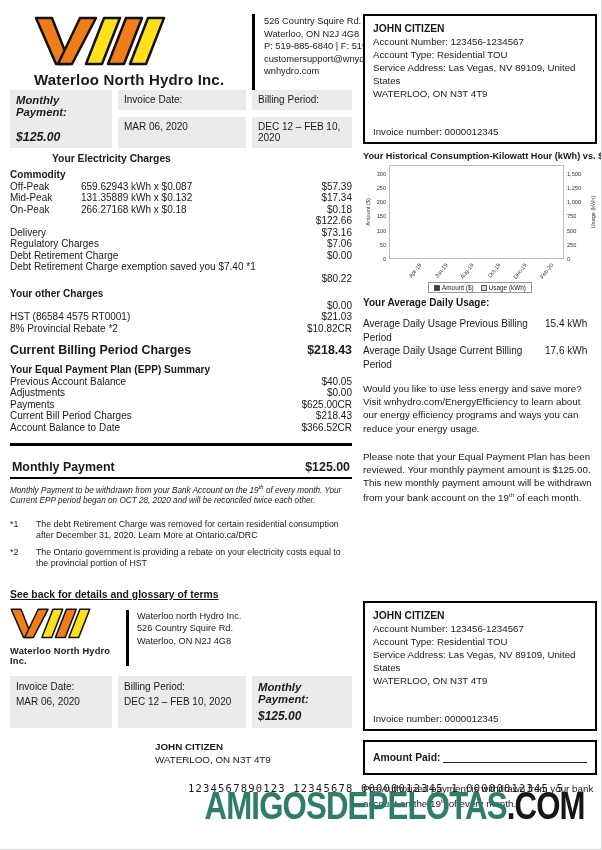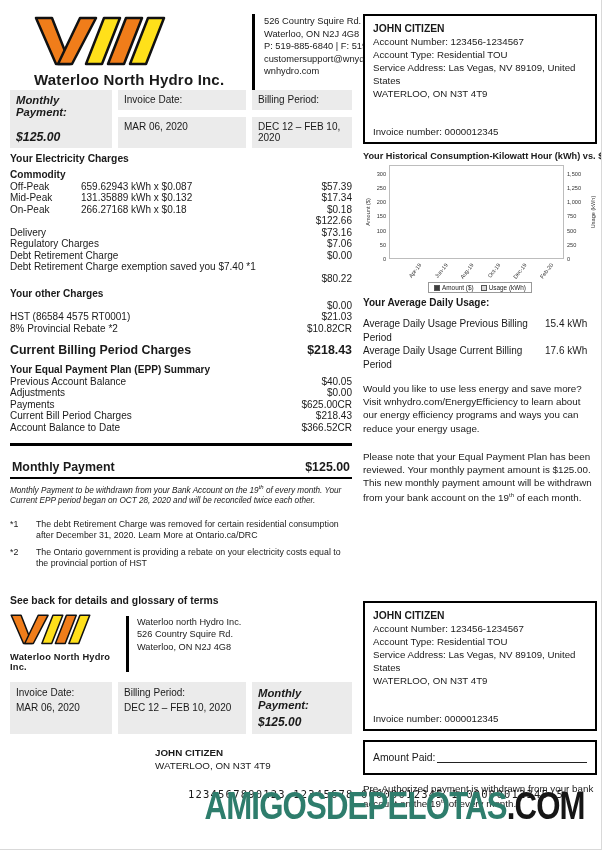--- a/index.html
+++ b/index.html
@@ -32,40 +32,40 @@
   .cell.mp .v{font-size:12.3px;margin-top:12px;}
   .invrow2{display:grid;grid-template-columns:102px 128px 1fr;column-gap:6px;margin-top:8px;}
   .invrow2 .cell{padding:5px 6px;}
   .invrow2 .v{margin-top:4px;}
   .invrow2 .mp2{font-style:italic;font-weight:bold;}
   .invrow2 .mp2 .l{font-size:11.3px;}
   .invrow2 .mp2 .v{font-size:12px;}
 
   
   .charges{margin-top:5px;}
-  .sec-title{font-weight:bold;font-size:10.3px;line-height:12px;}
+  .sec-title{font-weight:bold;font-size:10.3px;line-height:12px;margin-left:42px;}
   .sec-head{font-weight:bold;font-size:10.1px;line-height:11.6px;margin-top:4px;}
   .crow{position:relative;display:flex;font-size:10px;line-height:11.5px;}
   .crow .lbl{white-space:nowrap;}
   .crow .det{position:absolute;left:71px;}
   .crow .amt{margin-left:auto;}
   .totrow{display:flex;font-weight:bold;font-size:12.4px;margin:9px 0 7px 0;}
   .totrow .amt{margin-left:auto;}
 
   
   .band{border-top:3px solid #000;border-bottom:2px solid #000;display:flex;
         font-weight:bold;font-size:12.4px;padding:14px 2px 3px 2px;margin-top:10px;}
   .band .amt{margin-left:auto;}
   .band-note{font-style:italic;font-size:8.2px;line-height:10.4px;margin-top:3px;}
   sup{font-size:6px;}
 
   .footnotes{margin-top:12px;}
   .fn{display:flex;font-size:8.8px;line-height:10.8px;margin-bottom:7px;}
   .fn .mk{width:26px;flex:none;}
-  .seeback{font-weight:bold;font-size:10.4px;margin-top:26px;}
+  .seeback{font-weight:bold;font-size:10.4px;margin-top:20px;text-decoration:underline;}
 
   
   .stub{margin-top:8px;display:flex;}
   .stub-logo{width:112px;}
   .stub-logo .brand-caption{font-size:9.3px;margin-top:2px;}
   .stub-divider{width:3px;background:#000;margin:2px 8px 2px 4px;height:56px;}
   .stub-address{font-size:9.2px;line-height:12.4px;padding-top:2px;}
   .recipient{margin-left:145px;margin-top:12px;font-size:9.8px;line-height:13px;}
   .recipient .nm{font-weight:bold;}
   .micr{margin-left:178px;margin-top:16px;font-family:"DejaVu Sans Mono",monospace;
@@ -99,21 +99,21 @@
   .avg-title{font-weight:bold;font-size:10px;margin-top:4px;}
   .avg-rows{margin-top:9px;}
   .arow{display:flex;font-size:10px;line-height:13.5px;}
   .arow .lbl{flex:1;}
   .arow .val{width:52px;}
   .para{font-size:9.8px;line-height:13.2px;margin-top:11px;}
   .para.second{margin-top:15px;}
 
   .custbox.bottom{margin-top:96px;}
   .amount-box{border:2px solid #000;margin-top:9px;padding:9px 8px 10px 8px;display:flex;align-items:flex-end;}
-  .amount-box .lbl{font-weight:normal;font-size:10.4px;white-space:nowrap;}
+  .amount-box .lbl{font-weight:bold;font-size:10.4px;white-space:nowrap;}
   .amount-box .line{flex:1;border-bottom:1px solid #222;height:11px;margin-left:2px;}
   .preauth{font-size:9.8px;line-height:13.2px;margin-top:7px;}
 
   
   .footer{position:absolute;right:16px;top:786px;display:flex;transform:scaleX(.82);transform-origin:100% 50%;}
   .footer span{font-weight:bold;font-size:38px;letter-spacing:-1px;line-height:40px;}
 </style>
 </head>
 <body>
 

